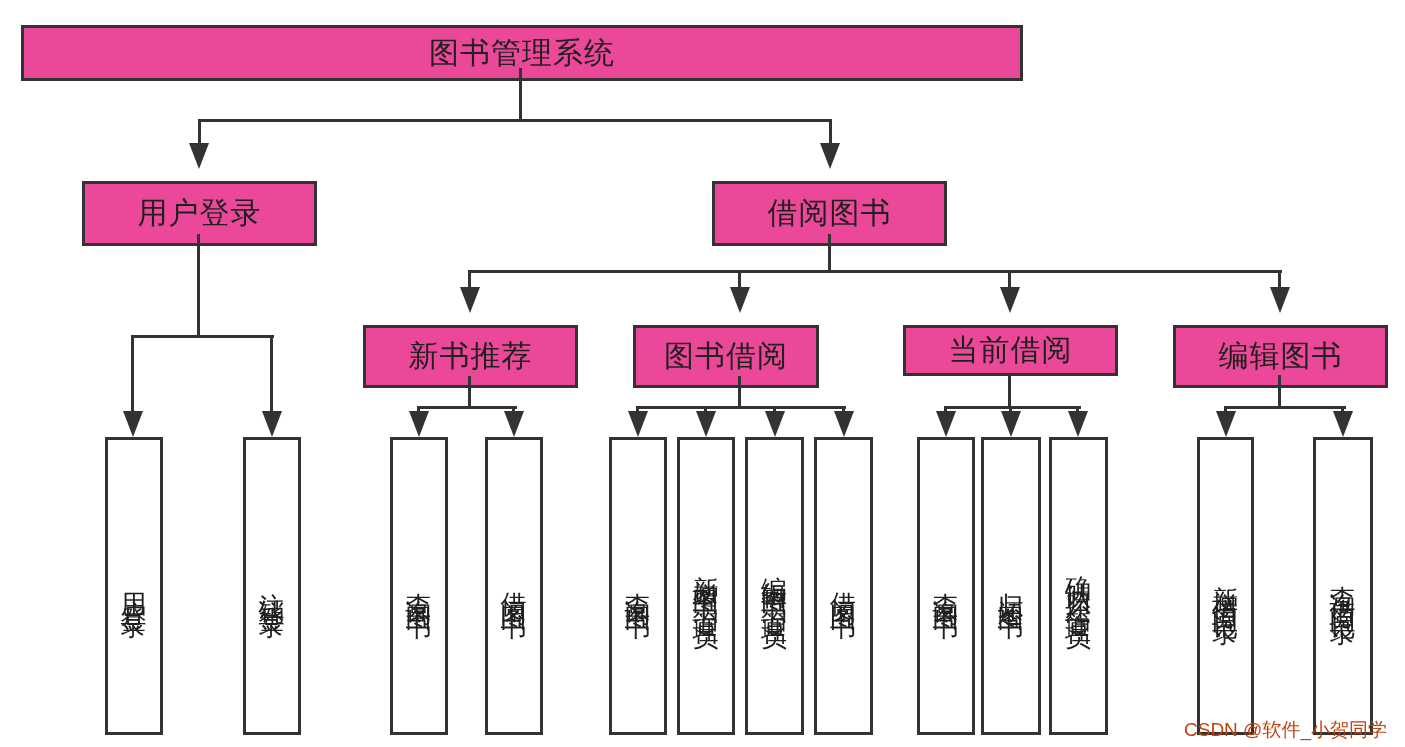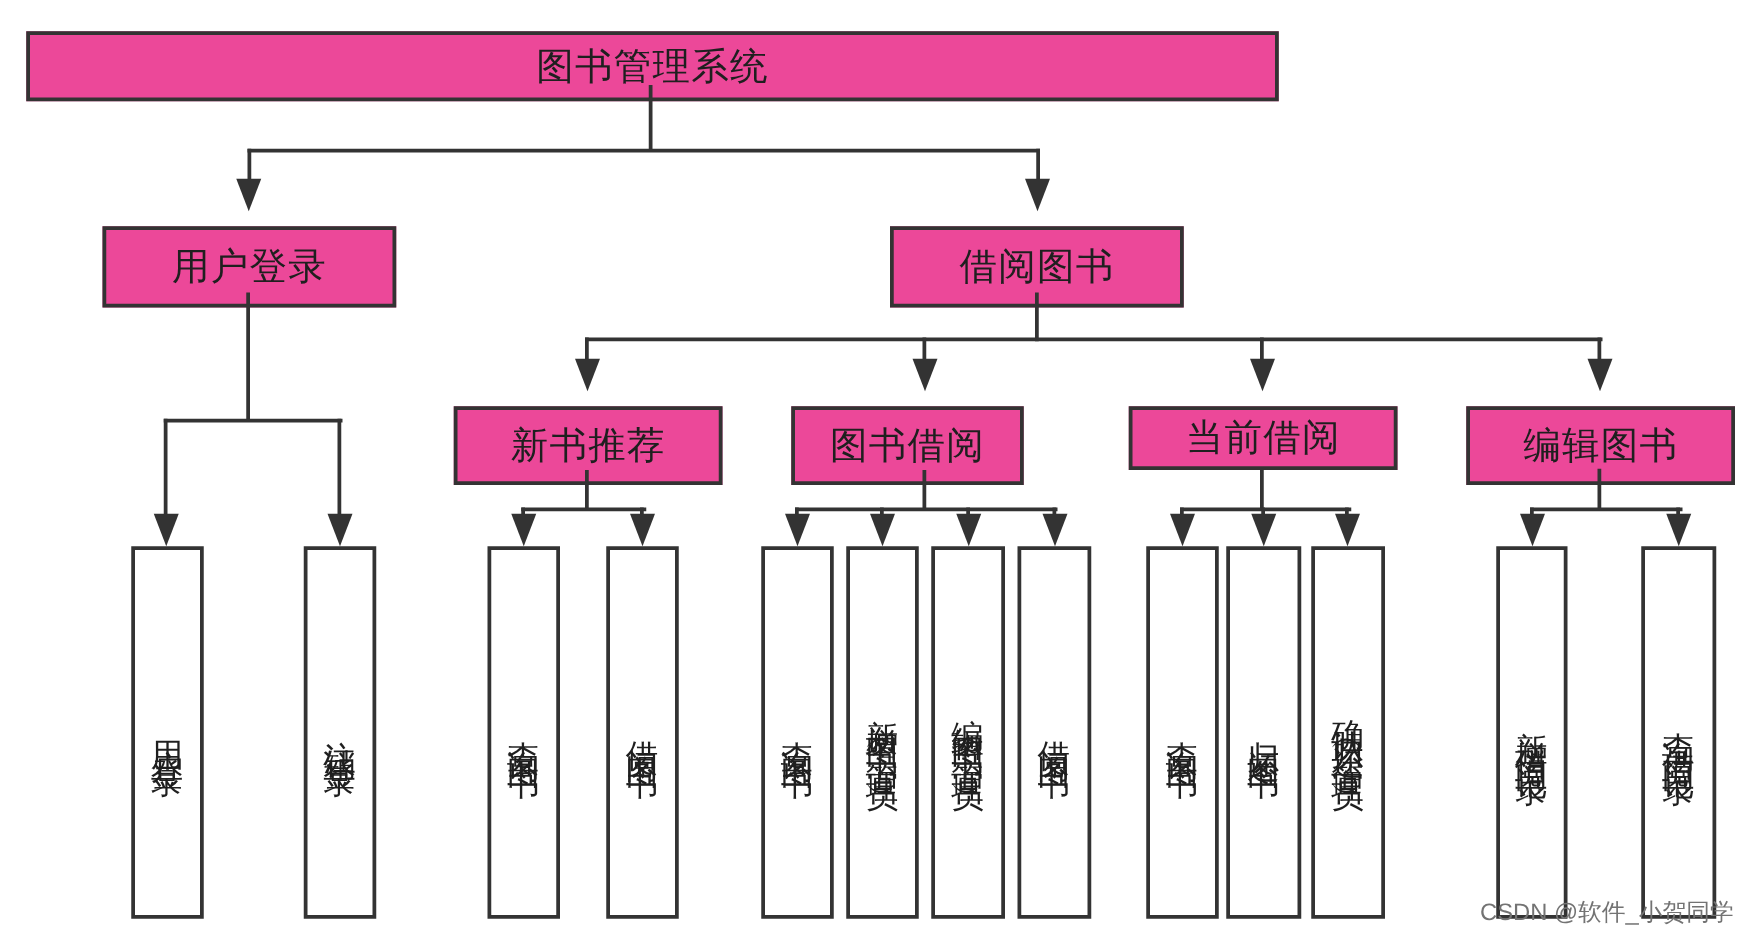--- a/index.html
+++ b/index.html
@@ -48,21 +48,21 @@
     position:absolute;
     width:0;height:0;
     border-left:10px solid transparent;
     border-right:10px solid transparent;
     border-top:26px solid #333333;
   }
   .watermark{
     position:absolute;
     left:1184px;top:717px;
     font-size:19px;
-    color:#737373;
+    color:#c2410c;
     letter-spacing:0;
     white-space:nowrap;
   }
 </style>
 </head>
 <body>
 
 <div id="canvas">
 
   <div class="box" style="left:21px;top:13px;width:1002px;height:56px;">图书管理系统</div>

